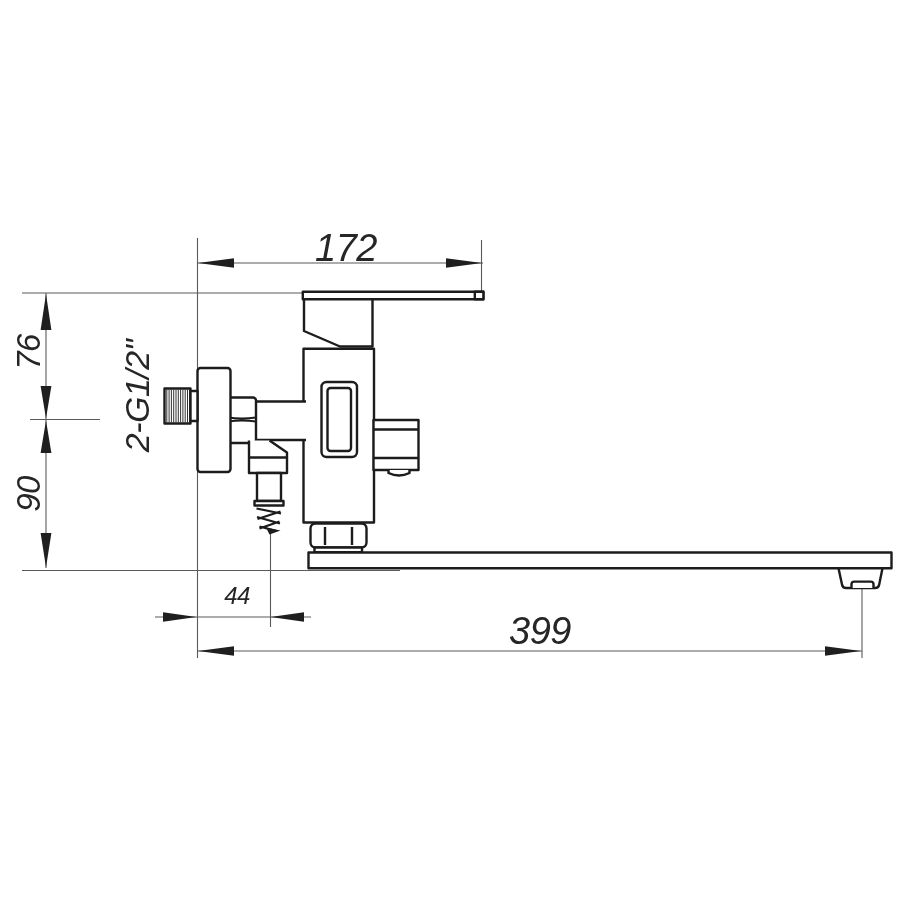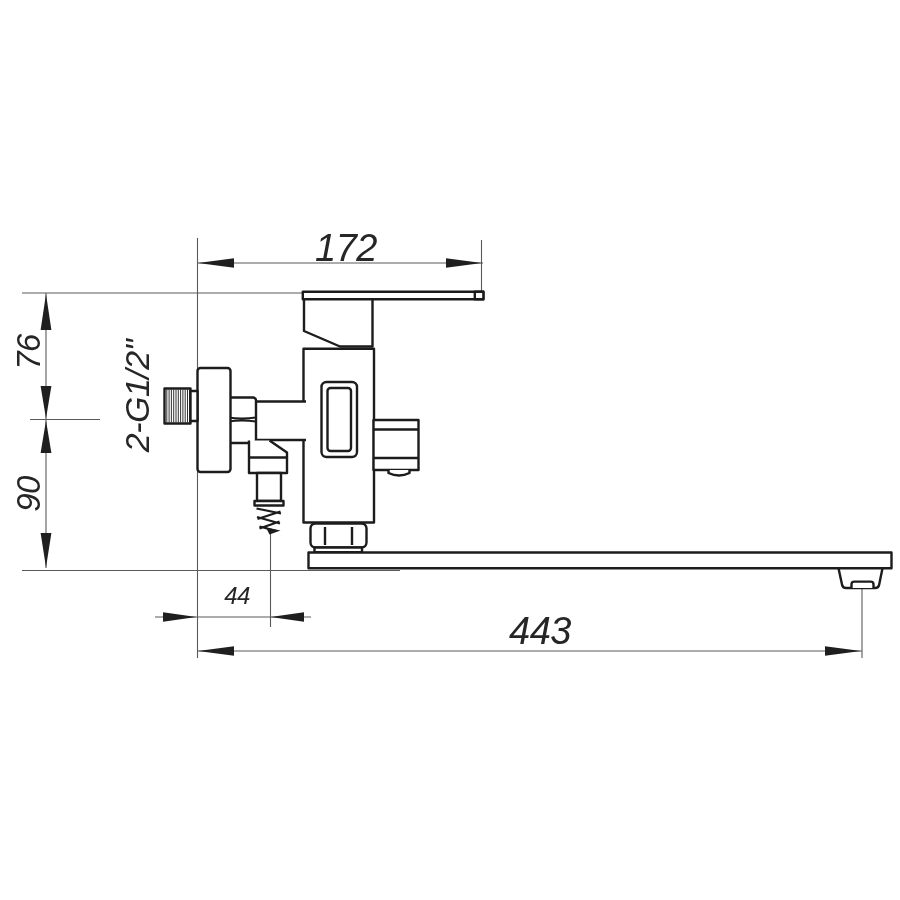--- a/index.html
+++ b/index.html
@@ -140,14 +140,14 @@
   <div id="label-172" class="dim-label">172</div>
 
   <div id="label-76" class="dim-label rot">76</div>
 
   <div id="label-90" class="dim-label rot">90</div>
 
   <div id="label-thread" class="dim-label rot">2-G1/2"</div>
 
   <div id="label-44" class="dim-label">44</div>
 
-  <div id="label-399" class="dim-label">443</div>
+  <div id="label-399" class="dim-label">399</div>
 </div>
 
 </body></html>

